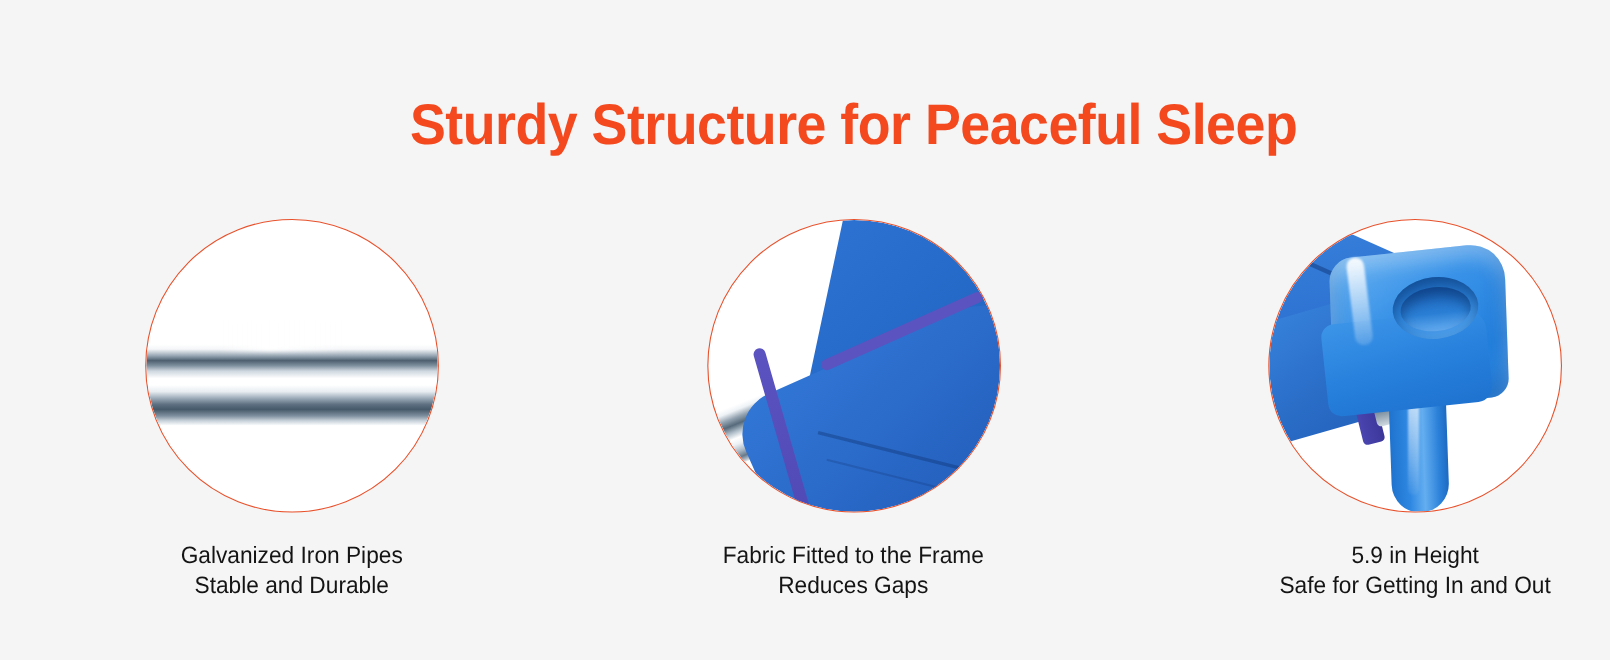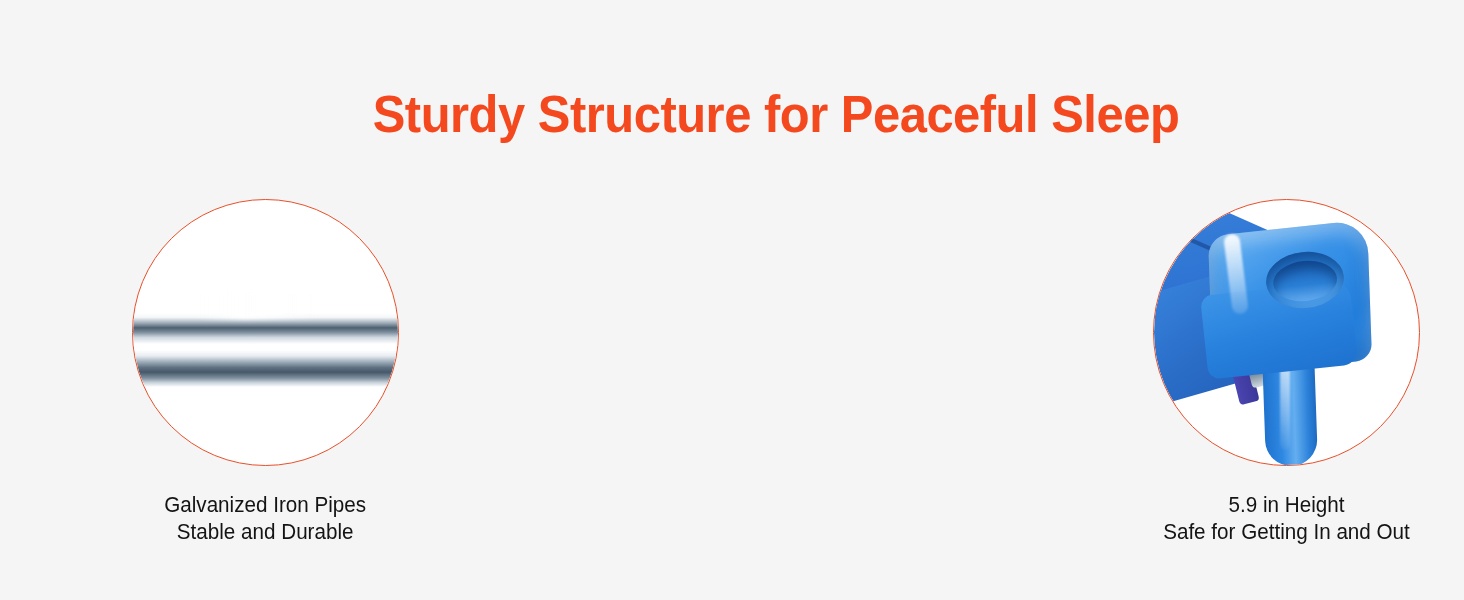--- a/index.html
+++ b/index.html
@@ -443,20 +443,40 @@
           <div class="pipe-h-gloss"></div>
         </div>
       </div>
       <div class="caption">
         <span>Galvanized Iron Pipes</span>
         <span class="l2">Stable and Durable</span>
       </div>
     </div>
 
 
+    <div class="feature">
+      <div class="circle">
+        <div class="circle-inner">
+          <div class="fb-stage">
+            <div class="fb-wood"></div>
+            <div class="fb-pipe-2"></div>
+            <div class="fb-cloth"></div>
+            <div class="fb-cloth-2"></div>
+            <div class="fb-seam"></div>
+            <div class="fb-seam-2"></div>
+            <div class="fb-fold"></div>
+            <div class="fb-fold-b"></div>
+          </div>
+        </div>
+      </div>
+      <div class="caption">
+        <span>Fabric Fitted to the Frame</span>
+        <span class="l2">Reduces Gaps</span>
+      </div>
+    </div>
 
     <div class="feature">
       <div class="circle">
         <div class="circle-inner">
           <div class="lg-stage">
             <div class="lg-fabric-arm"></div>
             <div class="lg-fabric-arm2"></div>
             <div class="lg-arm-seam"></div>
             <div class="lg-band"></div>
             <div class="lg-metal"></div>

